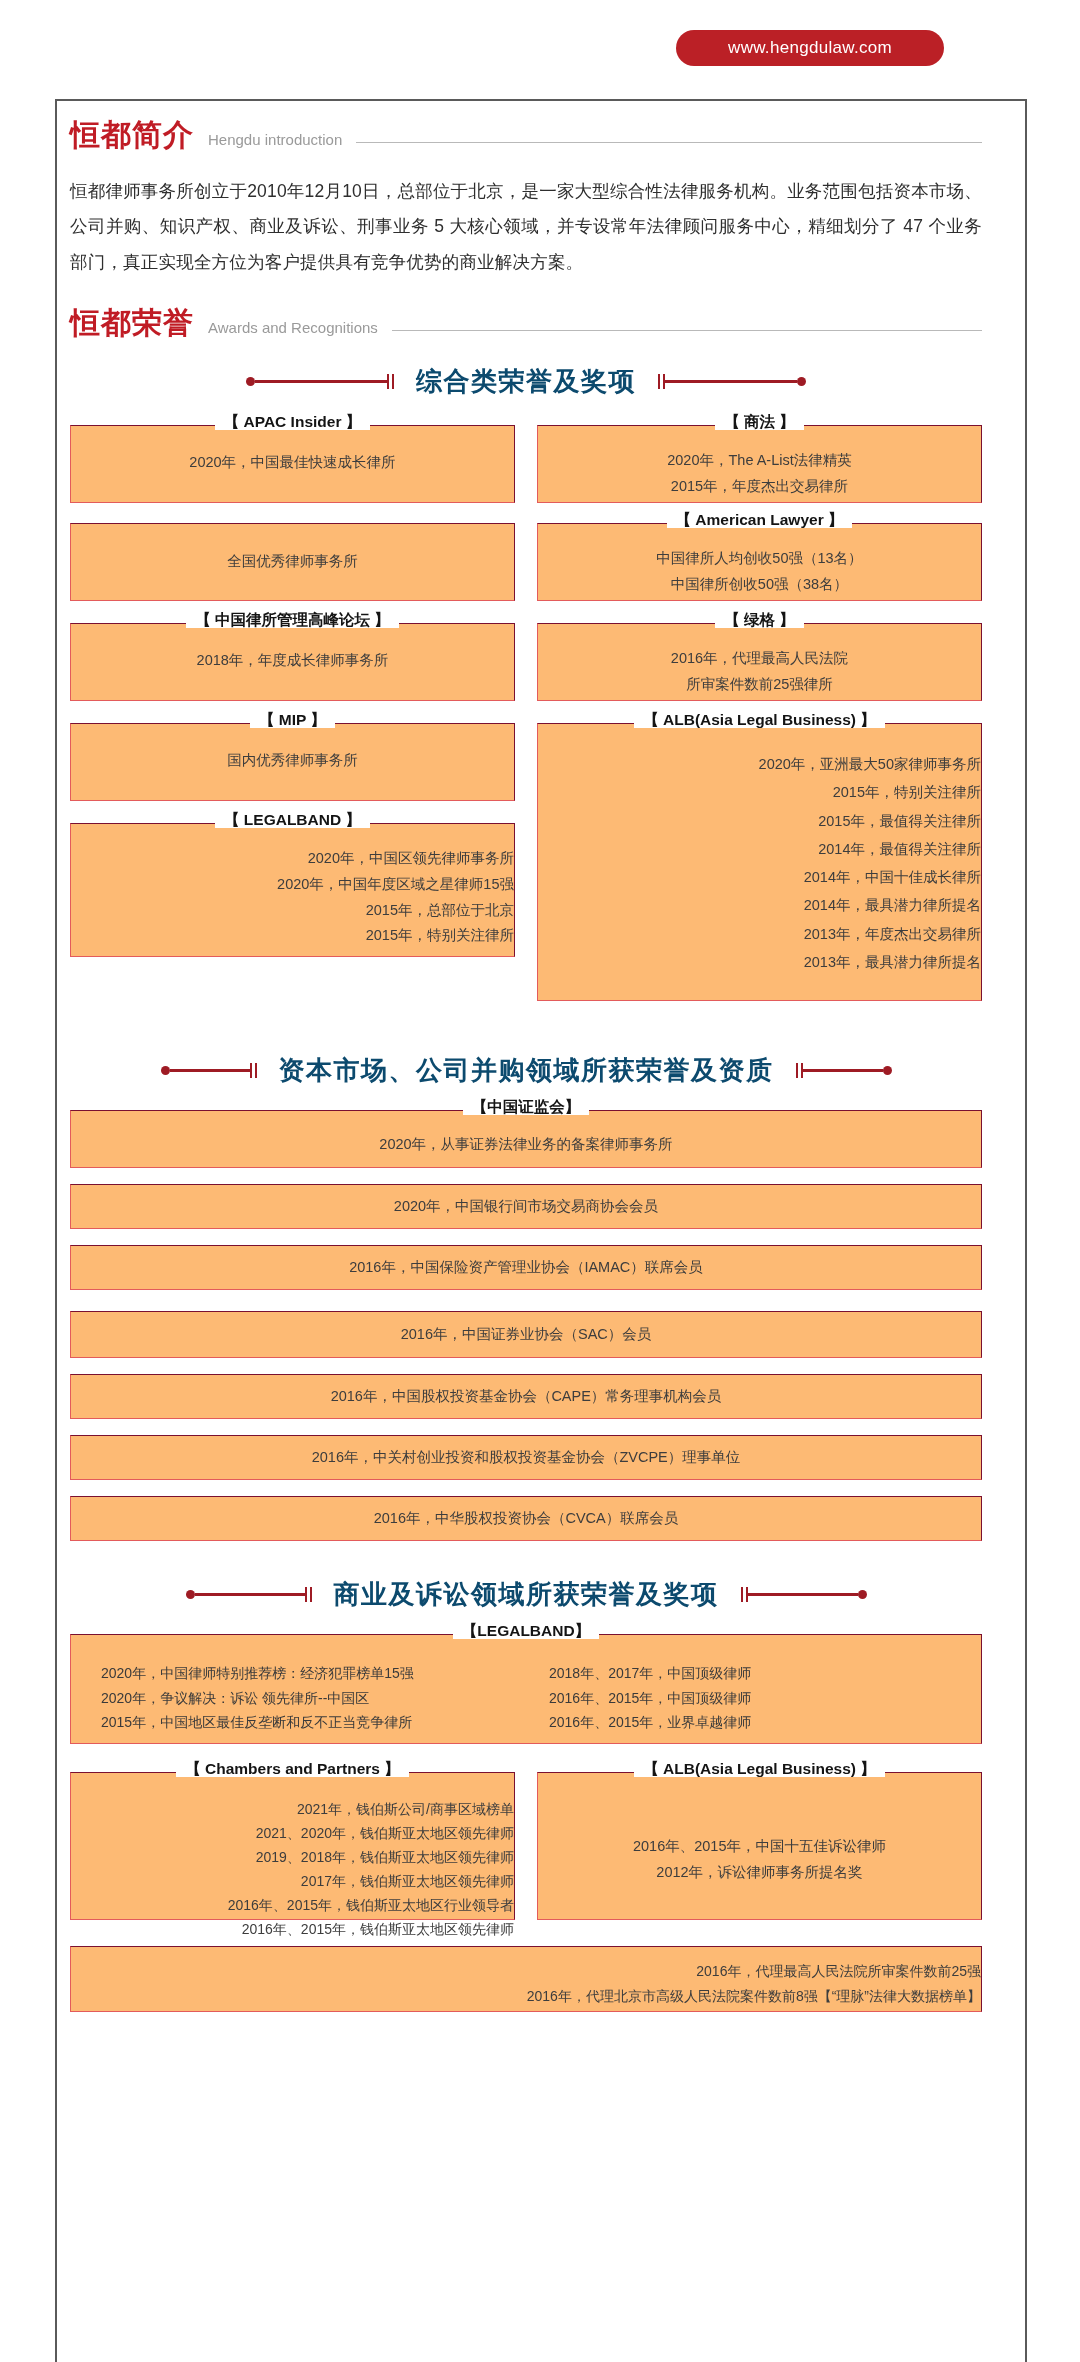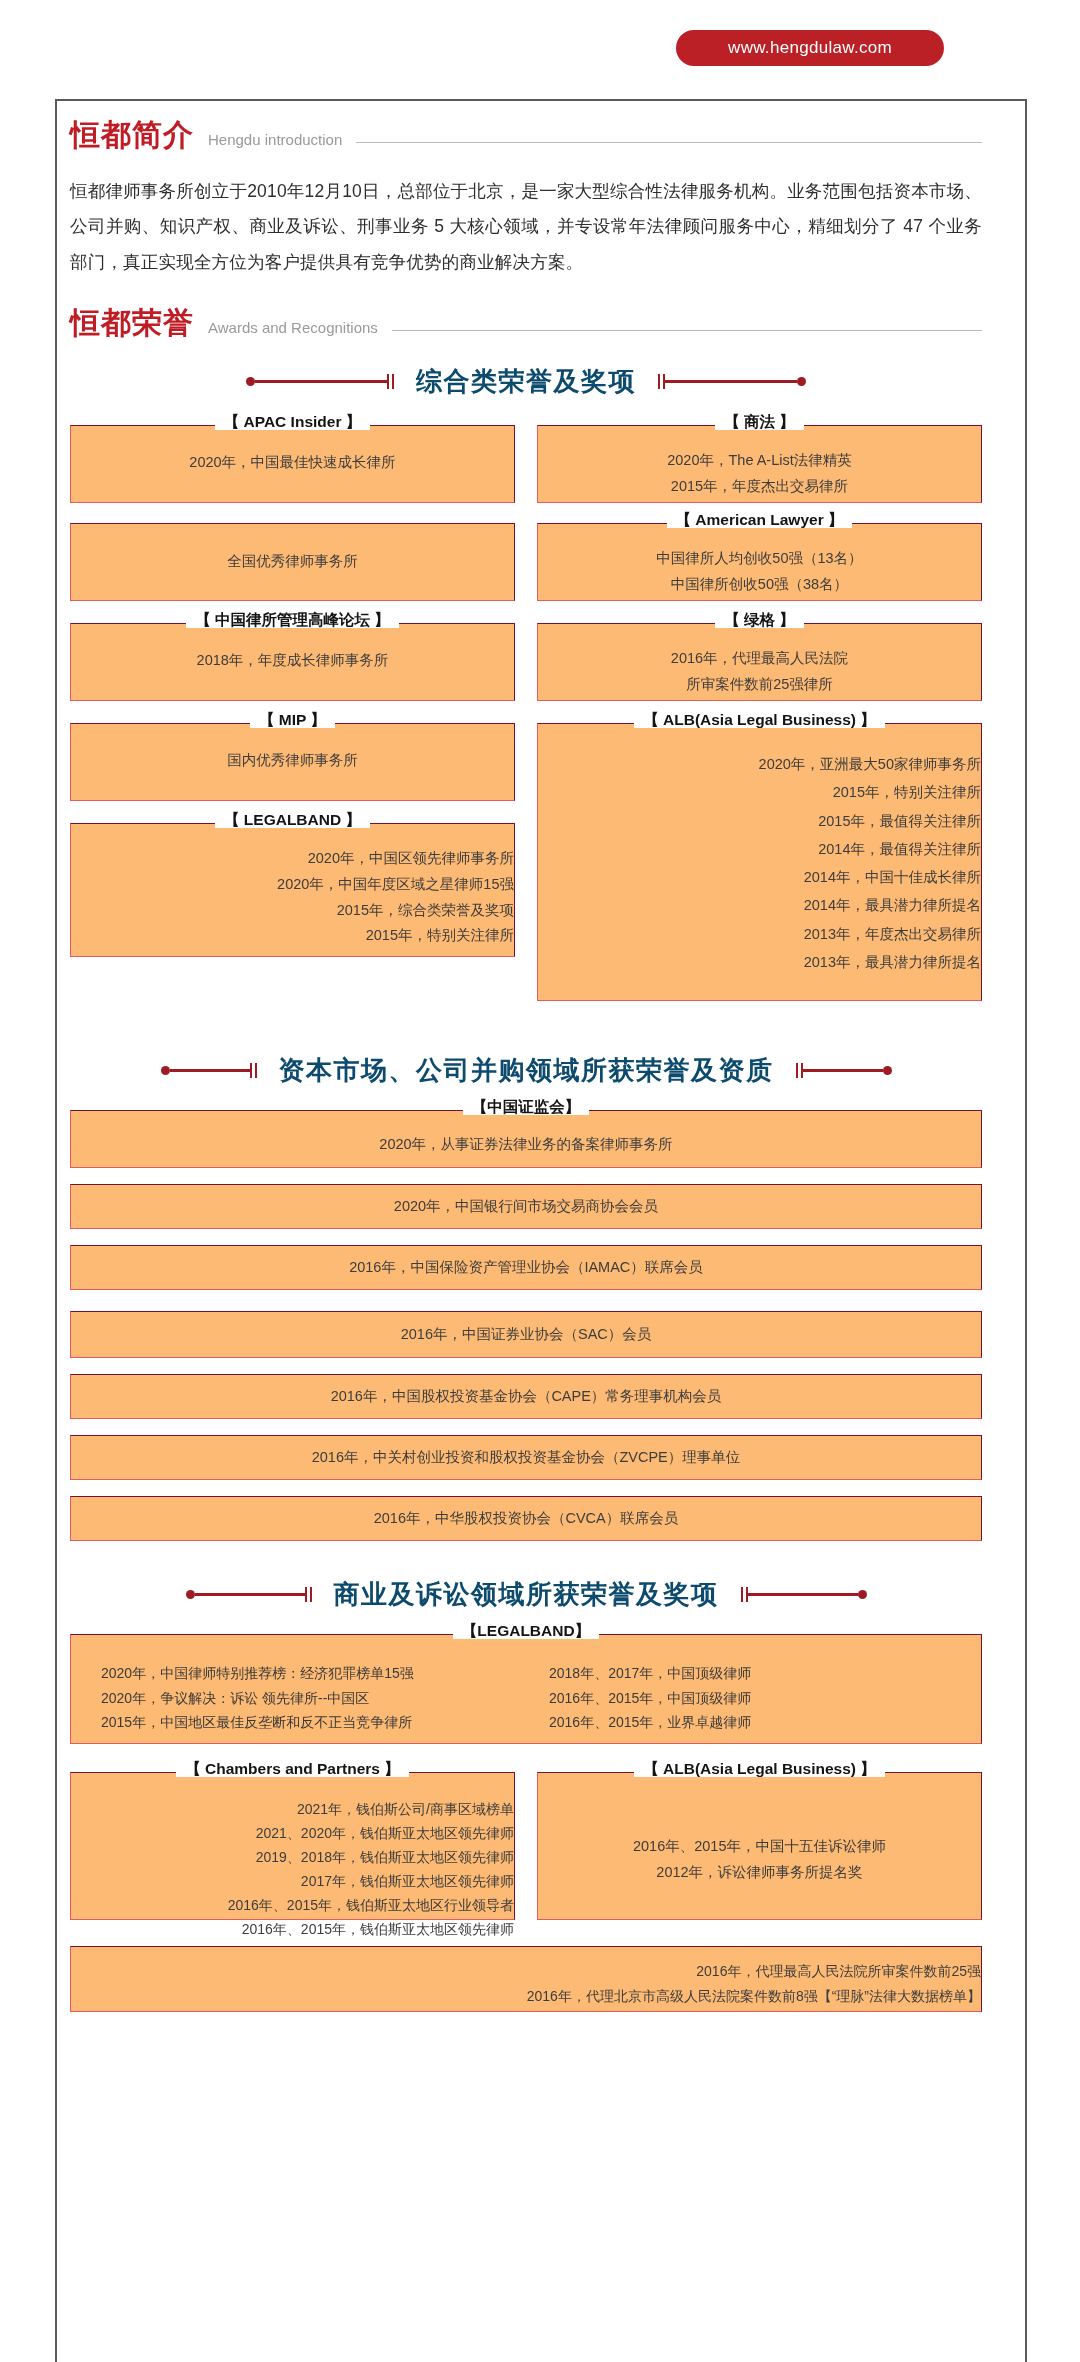--- a/index.html
+++ b/index.html
@@ -151,21 +151,21 @@
           <div>国内优秀律师事务所</div>
         </div>
       </div>
 
       <div class="box" style="height:134px;margin-top:22px;padding:22px 0 0 32px;">
         <div class="box-title">
           <span>【 LEGALBAND 】</span></div>
         <div class="box-body">
           <div>2020年，中国区领先律师事务所</div>
           <div>2020年，中国年度区域之星律师15强</div>
-          <div>2015年，综合类荣誉及奖项</div>
+          <div>2015年，总部位于北京</div>
           <div>2015年，特别关注律所</div>
         </div>
       </div>
     </div>
 
     <div class="col" style="width:445px;">
 
       <div class="box" style="height:78px;padding:22px 18px 0;">
         <div class="box-title">
           <span>【 商法 】</span></div>

